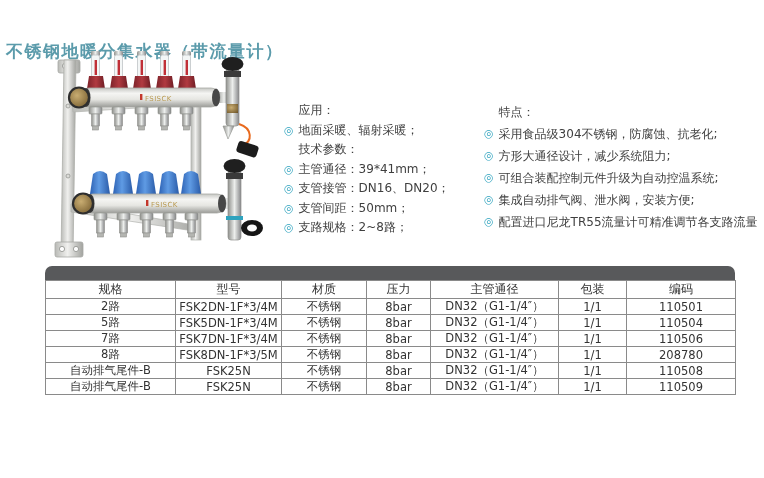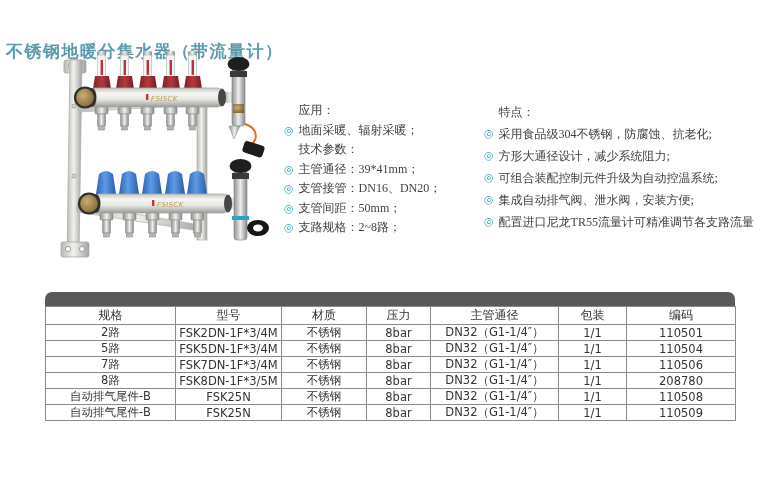--- a/index.html
+++ b/index.html
@@ -8,36 +8,36 @@
     background:#ffffff;
     font-family:"DejaVu Sans","Liberation Sans",sans-serif;
     color:#3f3f3f;
     position:relative; overflow:hidden;
   }
   .page-title {
     position:absolute; left:6px; top:8px;
     font-size:17px; font-weight:bold;
     color:#5b9bab; letter-spacing:1.5px;margin-top:32px;
   }
-  .figure { position:absolute; left:34px; top:44px; width:248px; height:232px;font-style:italic; }
+  .figure { position:absolute; left:28px; top:44px; width:248px; height:232px; }
 
   .text-col { position:absolute; top:101px; font-size:12px; color:#3f3f3f; }
   .col-apps  { left:284px; width:172px; }
   .col-feats { left:457px; width:304px; }
   .line { display:flex; align-items:flex-start; }
   .col-apps  .line { line-height:19.5px; }
   .col-feats .line { line-height:22px;margin-left:27px; }
   .bullet {
     color:#2fa3be; font-size:11px; flex:0 0 auto;
     margin-right:5px; line-height:inherit;
   }
   .line.no-bullet .bullet { visibility:hidden; }
-  .line-text { flex:1 1 auto; white-space:nowrap;font-family:Liberation Serif, serif; }
-
-  .spec-table-wrap { position:absolute; left:24px; top:292px; width:690px;padding-left:21px; }
+  .line-text { flex:1 1 auto; white-space:nowrap; }
+
+  .spec-table-wrap { position:absolute; left:24px; top:266px; width:690px;padding-left:21px; }
   .table-topbar {
     height:14px; background:#58595b;
     border-radius:7px 7px 0 0;
   }
   table.spec {
     width:100%; border-collapse:collapse; table-layout:fixed;
     font-size:11.5px; color:#333; background:#fff;
   }
   table.spec th, table.spec td {
     border:1px solid #8a8a8a; text-align:center; vertical-align:middle;

